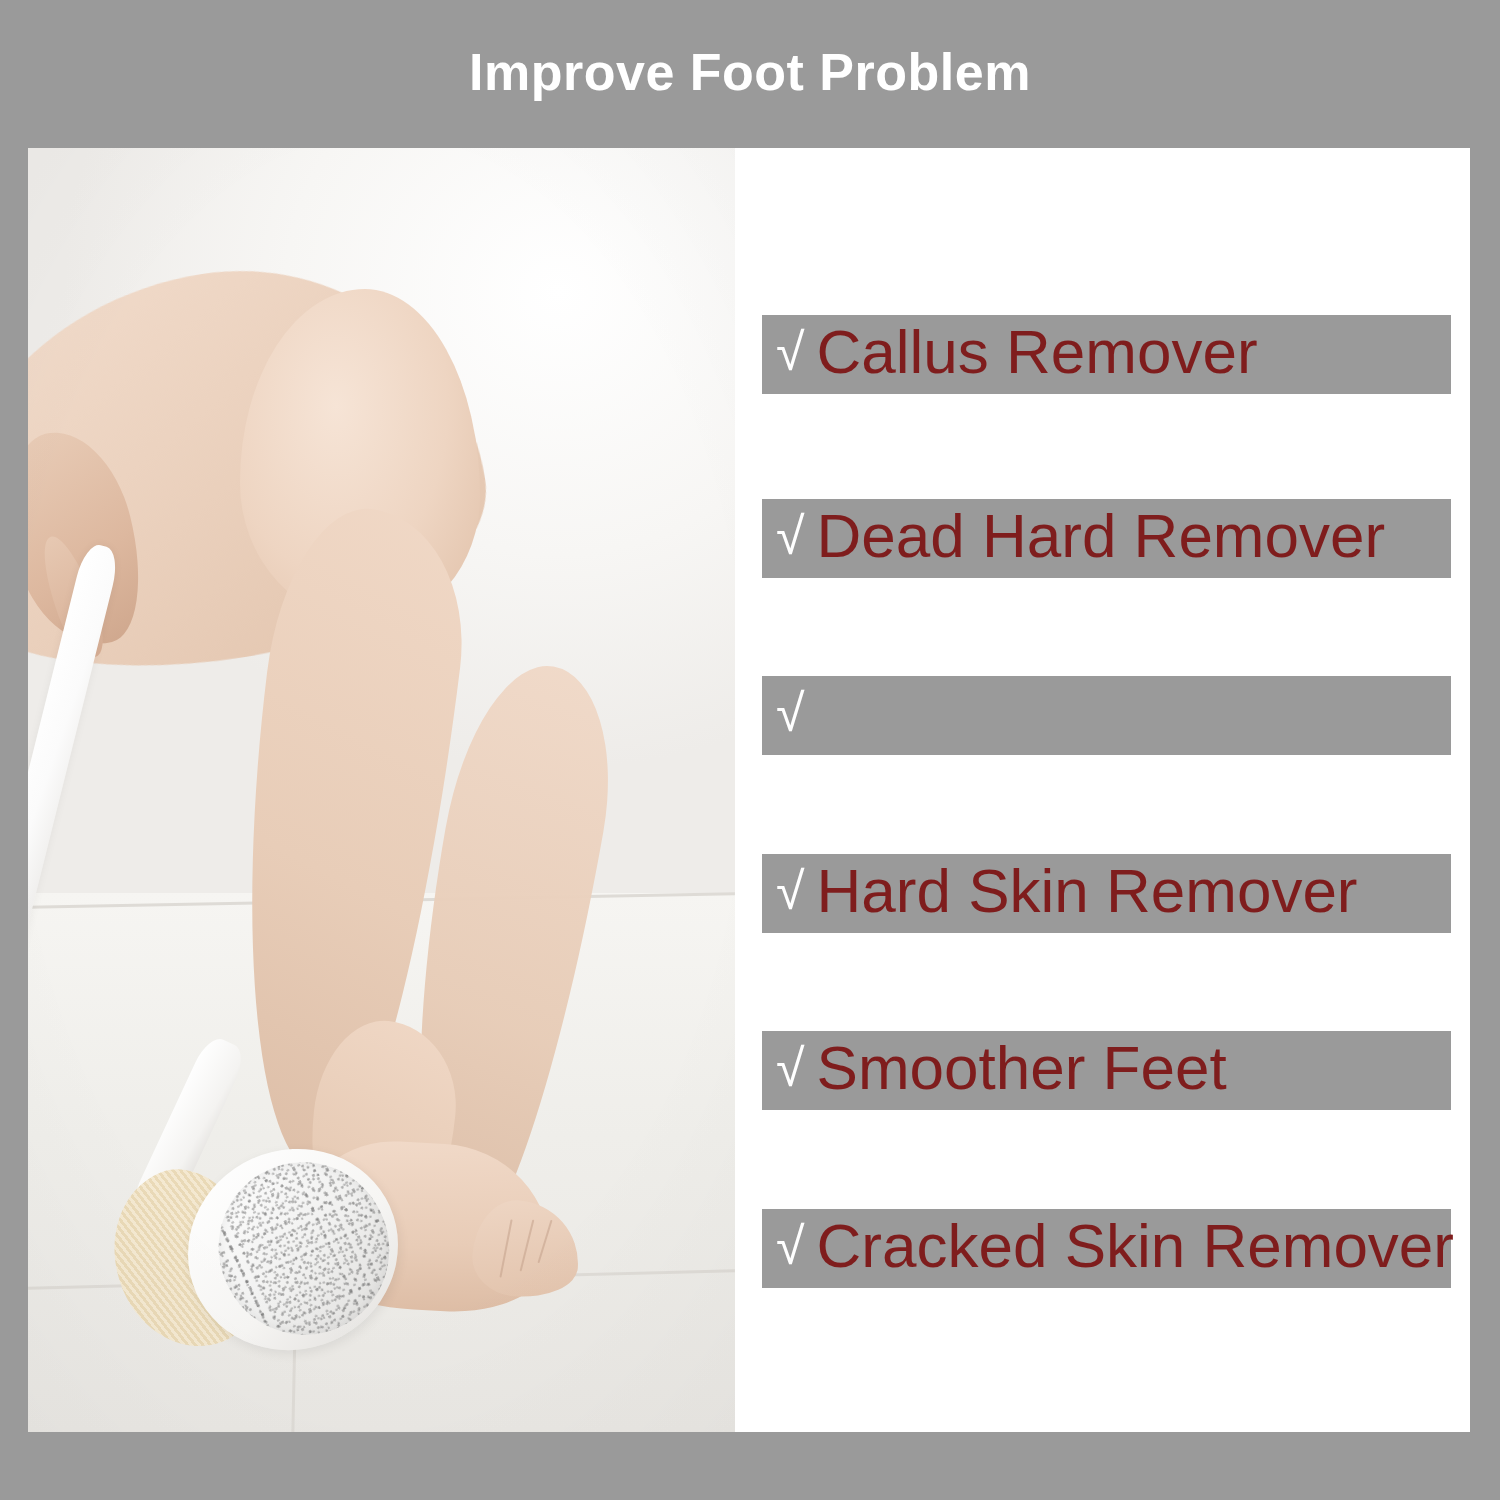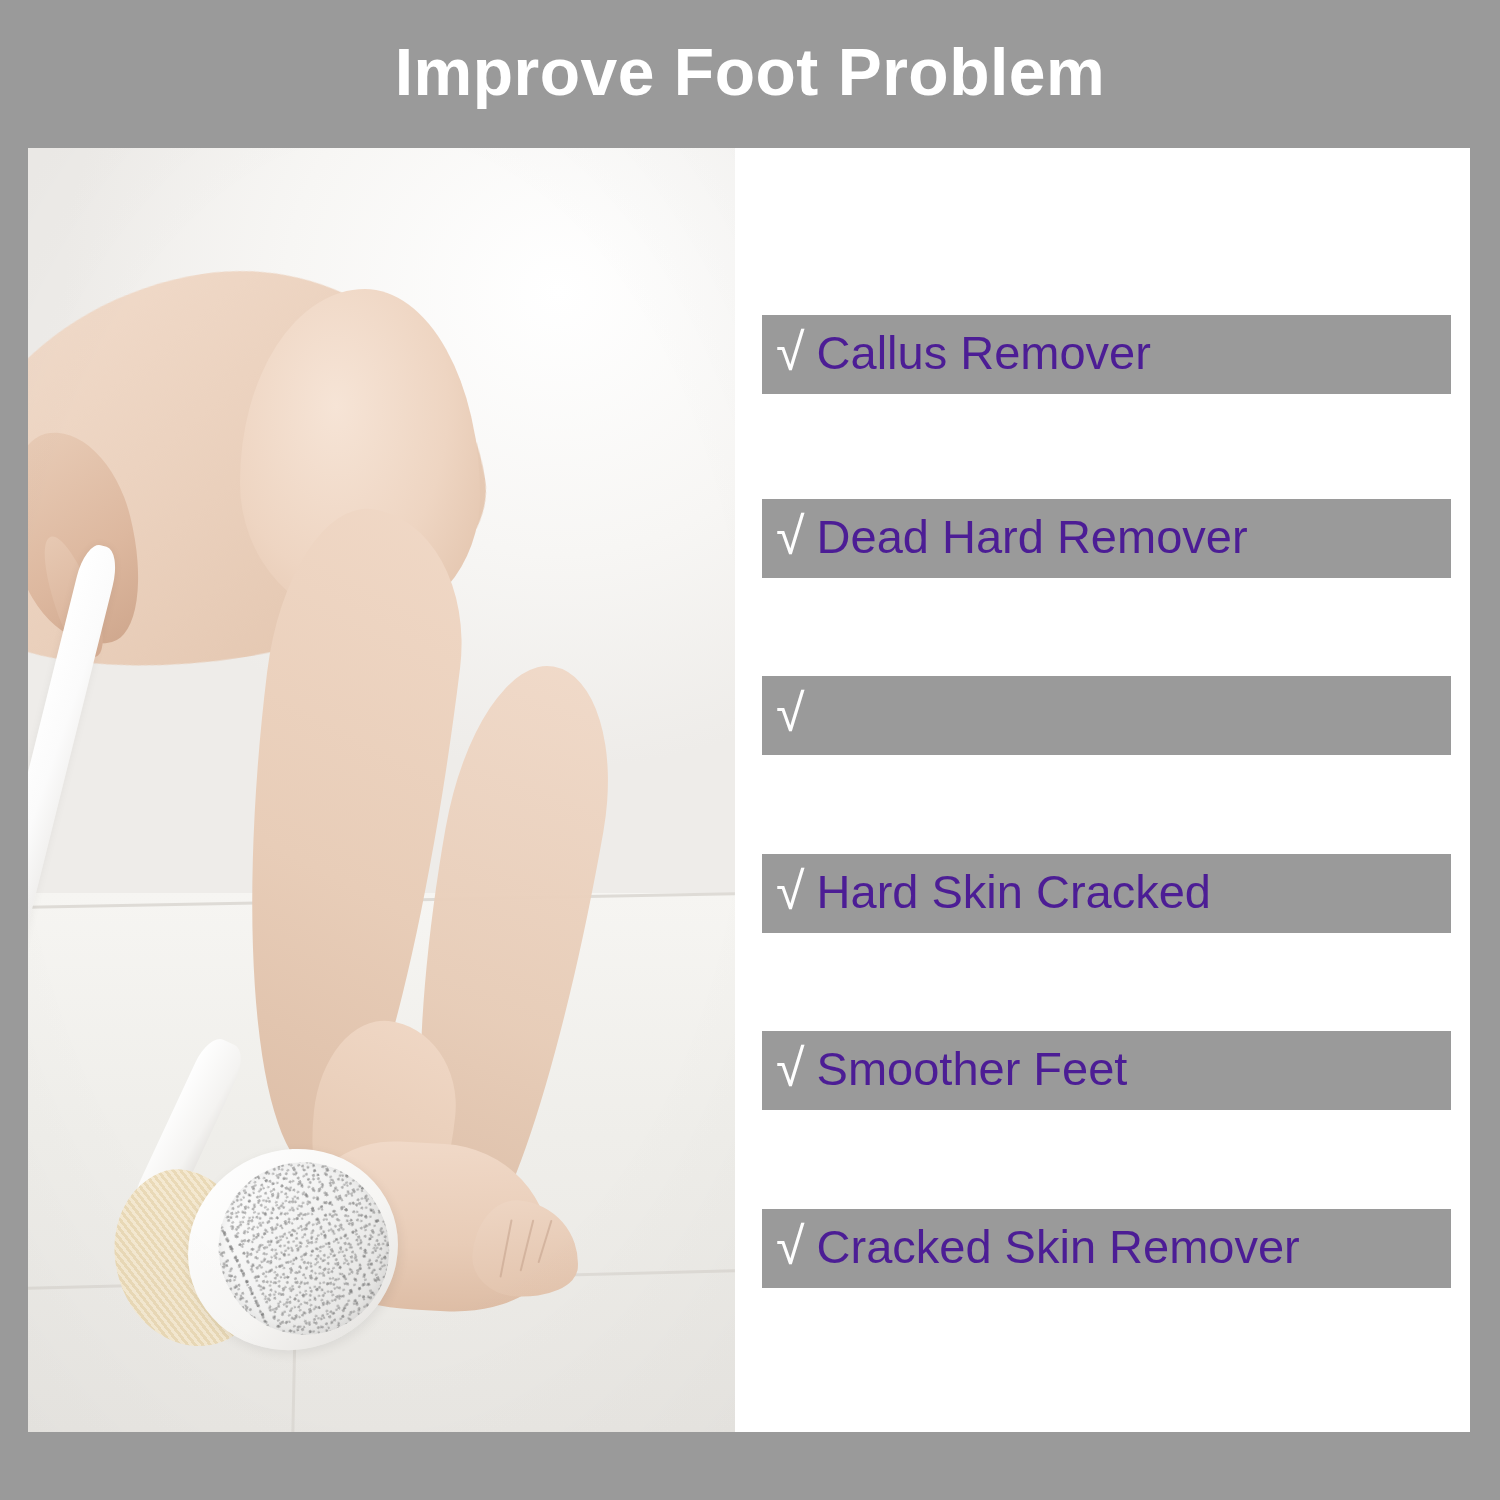--- a/index.html
+++ b/index.html
@@ -25,21 +25,21 @@
     position: absolute;
     left: 0;
     top: 0;
     width: 1500px;
     height: 148px;
     display: flex;
     align-items: center;
     justify-content: center;
   }
   .poster-title {
-    font-size: 66px;
+    font-size: 52px;
     font-weight: bold;
     color: #ffffff;
     letter-spacing: 0.5px;
     line-height: 1;
     white-space: nowrap;
     margin: 16px;
     padding-bottom: 4px;
   }
 
   
@@ -296,22 +296,22 @@
   }
   .feature-check {
     color: #ffffff;
     font-size: 52px;
     line-height: 1;
     margin-right: 12px;
     flex: 0 0 auto;
     padding-bottom: 6px;
   }
   .feature-label {
-    color: #4c1d95;
-    font-size: 47px;
+    color: #7f1d1d;
+    font-size: 62px;
     line-height: 1;
     white-space: nowrap;
     padding-bottom: 5px;
   }</style>
 </head>
 <body>
 
 <div class="poster">
 
   <div class="title-band">
@@ -361,21 +361,21 @@
         <span class="feature-check">√</span>
         <span class="feature-label">Dead Hard Remover</span>
       </div>
 
       <div class="feature-bar" style="top:528px">
         <span class="feature-check">√</span>
       </div>
 
       <div class="feature-bar" style="top:706px">
         <span class="feature-check">√</span>
-        <span class="feature-label">Hard Skin Cracked</span>
+        <span class="feature-label">Hard Skin Remover</span>
       </div>
 
       <div class="feature-bar" style="top:883px">
         <span class="feature-check">√</span>
         <span class="feature-label">Smoother Feet</span>
       </div>
 
       <div class="feature-bar" style="top:1061px">
         <span class="feature-check">√</span>
         <span class="feature-label">Cracked Skin Remover</span>

